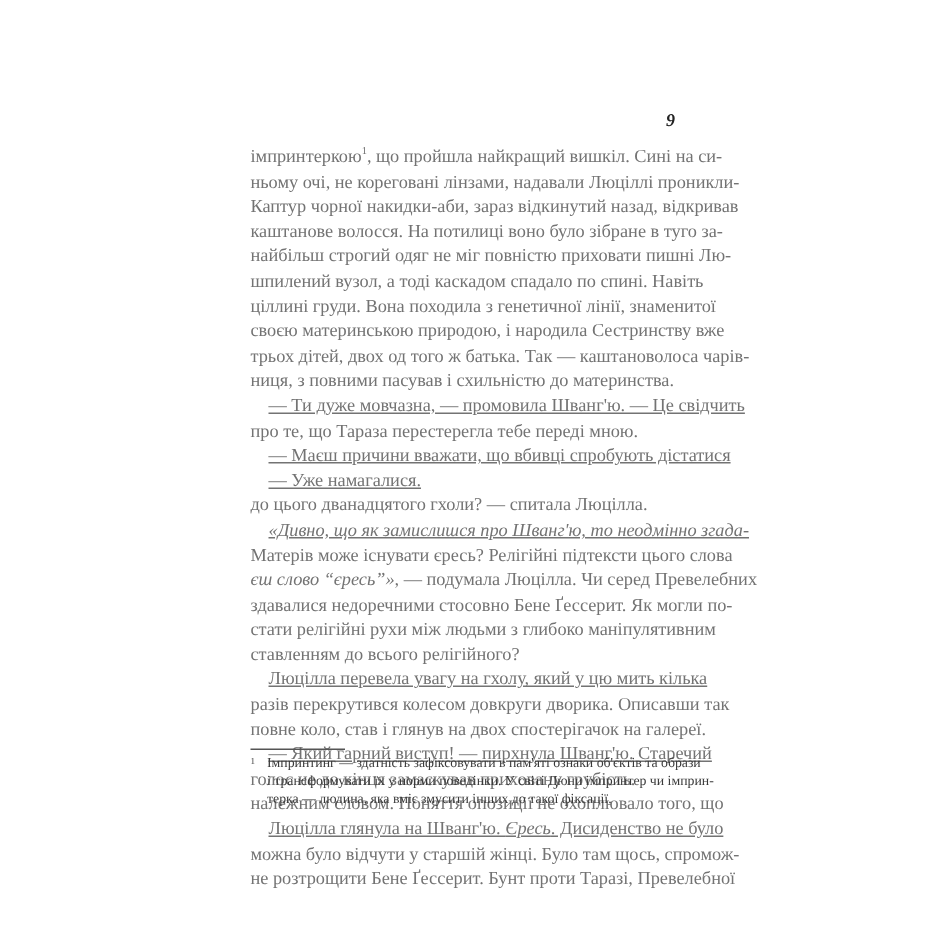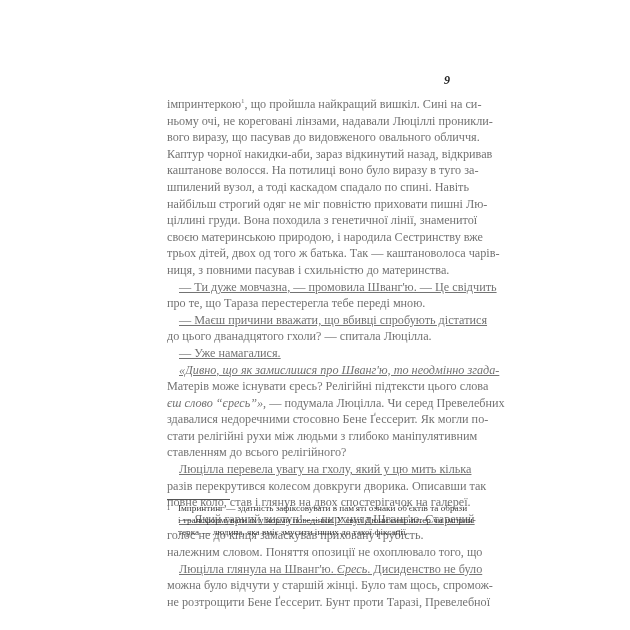--- a/index.html
+++ b/index.html
@@ -36,34 +36,33 @@
 </style>
 </head>
 <body>
 
 <div class="page">
   <div class="page-number">9</div>
 
   <div class="body-text" id="body">
       <span class="line"><span>імпринтеркою</span><sup>1</sup><span>, що пройшла найкращий вишкіл. Сині на си-</span></span>
       <span class="line"><span>ньому очі, не кореговані лінзами, надавали Люціллі проникли-</span></span>
-      <span class="line"><span>вого виразу, що пасував до видовженого овального обличчя.</span></span>
       <span class="line"><span>Каптур чорної накидки-аби, зараз відкинутий назад, відкривав</span></span>
-      <span class="line"><span>каштанове волосся. На потилиці воно було виразу в туго за-</span></span>
+      <span class="line"><span>каштанове волосся. На потилиці воно було зібране в туго за-</span></span>
+      <span class="line"><span>найбільш строгий одяг не міг повністю приховати пишні Лю-</span></span>
       <span class="line"><span>шпилений вузол, а тоді каскадом спадало по спині. Навіть</span></span>
-      <span class="line"><span>найбільш строгий одяг не міг повністю приховати пишні Лю-</span></span>
       <span class="line"><span>ціллині груди. Вона походила з генетичної лінії, знаменитої</span></span>
       <span class="line"><span>своєю материнською природою, і народила Сестринству вже</span></span>
       <span class="line"><span>трьох дітей, двох од того ж батька. Так — каштановолоса чарів-</span></span>
       <span class="line last"><span>ниця, з повними пасував і схильністю до материнства.</span></span>
       <span class="line indent"><span>— Ти дуже мовчазна, — промовила Шванг'ю. — Це свідчить</span></span>
       <span class="line last"><span>про те, що Тараза перестерегла тебе переді мною.</span></span>
       <span class="line indent"><span>— Маєш причини вважати, що вбивці спробують дістатися</span></span>
+      <span class="line indent last"><span>— Уже намагалися.</span></span>
       <span class="line last"><span>до цього дванадцятого гхоли? — спитала Люцілла.</span></span>
-      <span class="line indent last"><span>— Уже намагалися.</span></span>
       <span class="line indent"><span class="it">«Дивно, що як замислишся про Шванг'ю, то неодмінно згада-</span></span>
       <span class="line"><span>Матерів може існувати єресь? Релігійні підтексти цього слова</span></span>
       <span class="line"><span class="it">єш слово “єресь”»</span><span>, — подумала Люцілла. Чи серед Превелебних</span></span>
       <span class="line"><span>здавалися недоречними стосовно Бене Ґессерит. Як могли по-</span></span>
       <span class="line"><span>стати релігійні рухи між людьми з глибоко маніпулятивним</span></span>
       <span class="line last"><span>ставленням до всього релігійного?</span></span>
       <span class="line indent"><span>Люцілла перевела увагу на гхолу, який у цю мить кілька</span></span>
       <span class="line"><span>разів перекрутився колесом довкруги дворика. Описавши так</span></span>
       <span class="line last"><span>повне коло, став і глянув на двох спостерігачок на галереї.</span></span>
       <span class="line indent"><span>— Який гарний виступ! — пирхнула Шванг'ю. Старечий</span></span>

